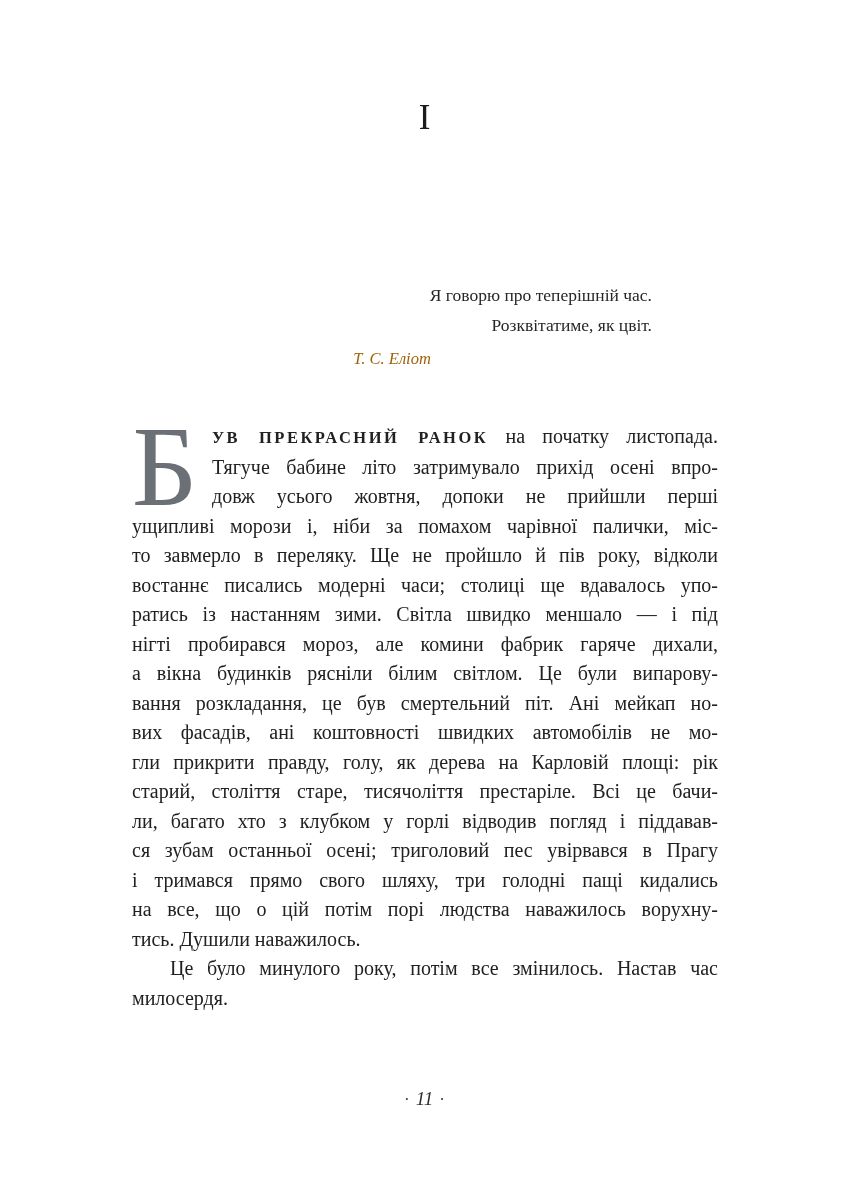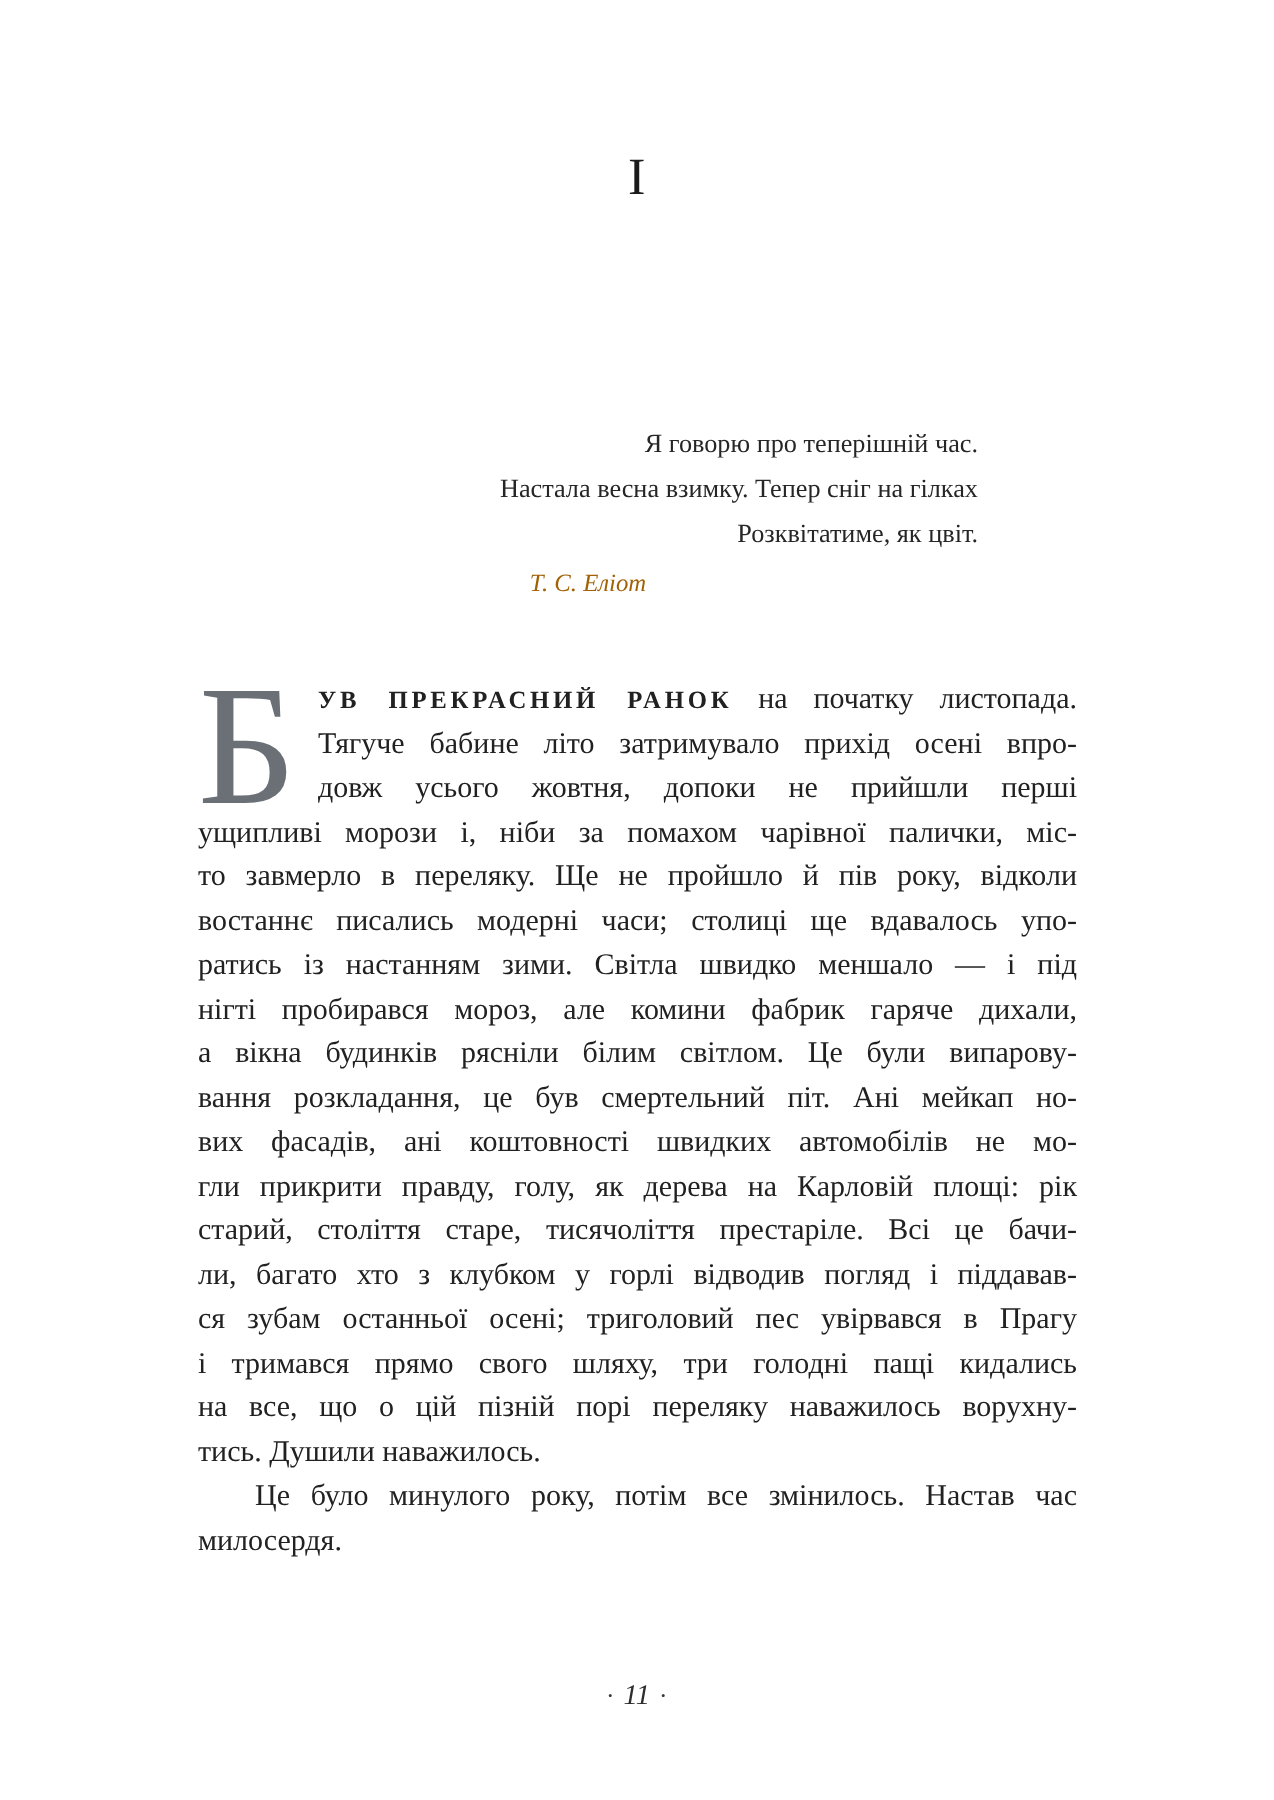--- a/index.html
+++ b/index.html
@@ -77,42 +77,41 @@
   .lead-caps {
     font-weight: 700;
     font-size: 16.5px;
     letter-spacing: 2.5px;
     margin-top: 40px;
   }
 
   
   .footer {
     position: absolute;
-    top: 1118px;
+    top: 1086px;
     left: 0;
     width: 100%;
     text-align: center;
     font-size: 19px;
     line-height: 26px;
     color: #2e2e2e;
   }
   .folio-number { font-style: italic; padding: 0 2px; }
   .folio-dot { font-style: normal; font-size: 17px; color: #3a3a3a; padding: 0 4px; }
 </style>
 </head>
 <body>
 
 <div class="page">
 
   <div class="chapter-number">I</div>
 
   <div class="epigraph">
     <div class="epigraph-lines">
         <div class="epigraph-line">Я говорю про теперішній час.</div>
-        <div class="epigraph-line">Настала весна взимку. Тепер сніг на гілках</div>
         <div class="epigraph-line">Розквітатиме, як цвіт.</div>
       </div>
     <div class="epigraph-attribution">Т. С. Еліот</div>
   </div>
 
   <div class="body-text">
 
     <div class="paragraph opening-paragraph">
       <span class="drop-cap">
         <span class="drop-cap-letter">Б</span>
@@ -129,21 +128,21 @@
           <div class="body-line">ратись із настанням зими. Світла швидко меншало — і під</div>
           <div class="body-line">нігті пробирався мороз, але комини фабрик гаряче дихали,</div>
           <div class="body-line">а вікна будинків рясніли білим світлом. Це були випарову-</div>
           <div class="body-line">вання розкладання, це був смертельний піт. Ані мейкап но-</div>
           <div class="body-line">вих фасадів, ані коштовності швидких автомобілів не мо-</div>
           <div class="body-line">гли прикрити правду, голу, як дерева на Карловій площі: рік</div>
           <div class="body-line">старий, століття старе, тисячоліття престаріле. Всі це бачи-</div>
           <div class="body-line">ли, багато хто з клубком у горлі відводив погляд і піддавав-</div>
           <div class="body-line">ся зубам останньої осені; триголовий пес увірвався в Прагу</div>
           <div class="body-line">і тримався прямо свого шляху, три голодні пащі кидались</div>
-          <div class="body-line">на все, що о цій пізній порі переляку наважилось ворухну-</div>
+          <div class="body-line">на все, що о цій потім порі людства наважилось ворухну-</div>
           <div class="body-line">тись. Душили наважилось.</div>
         </div>
     </div>
 
     <div class="paragraph second-paragraph">
       <div class="para-lines para2">
           <div class="body-line">Це було минулого року, потім все змінилось. Настав час</div>
           <div class="body-line">милосердя.</div>
         </div>
     </div>

